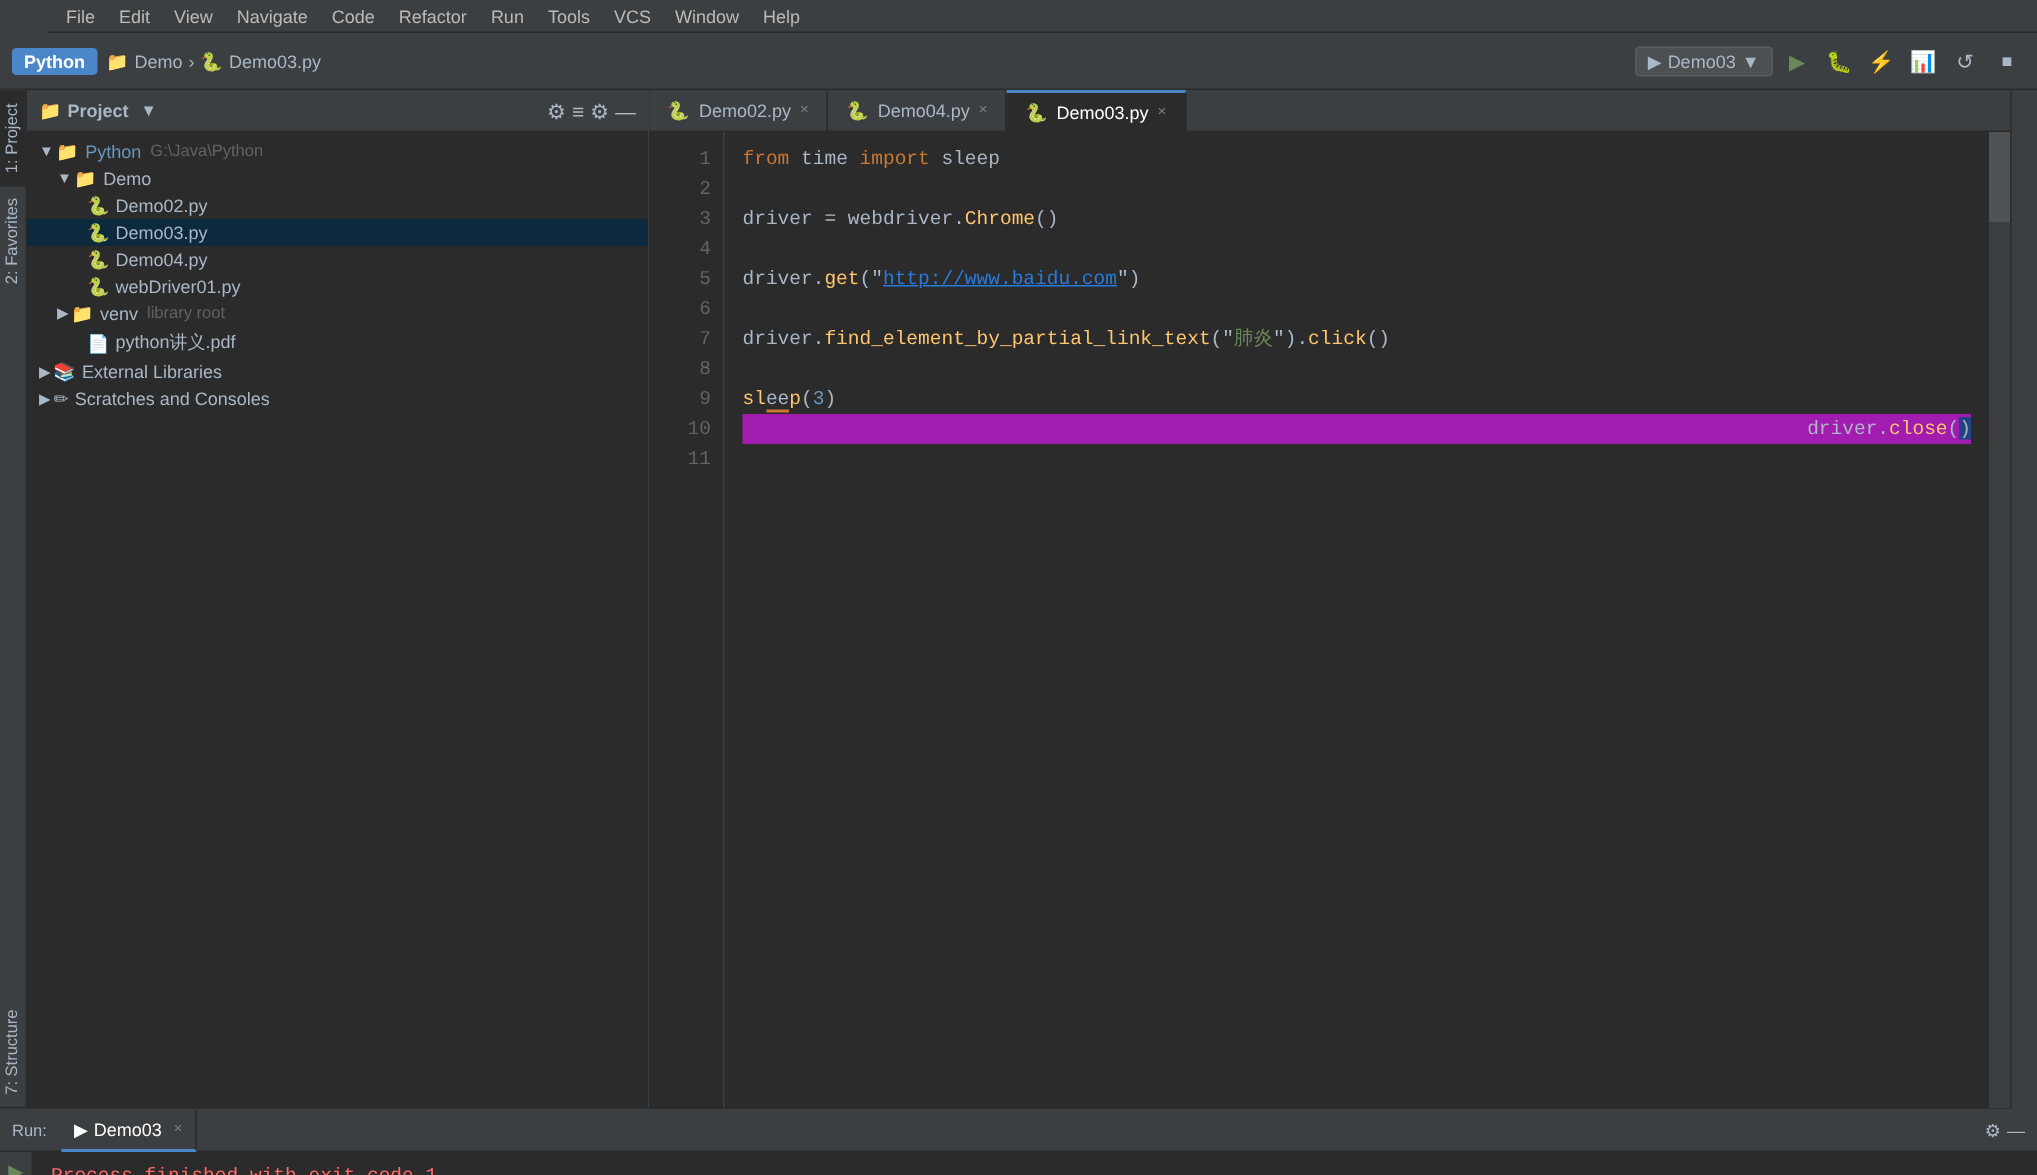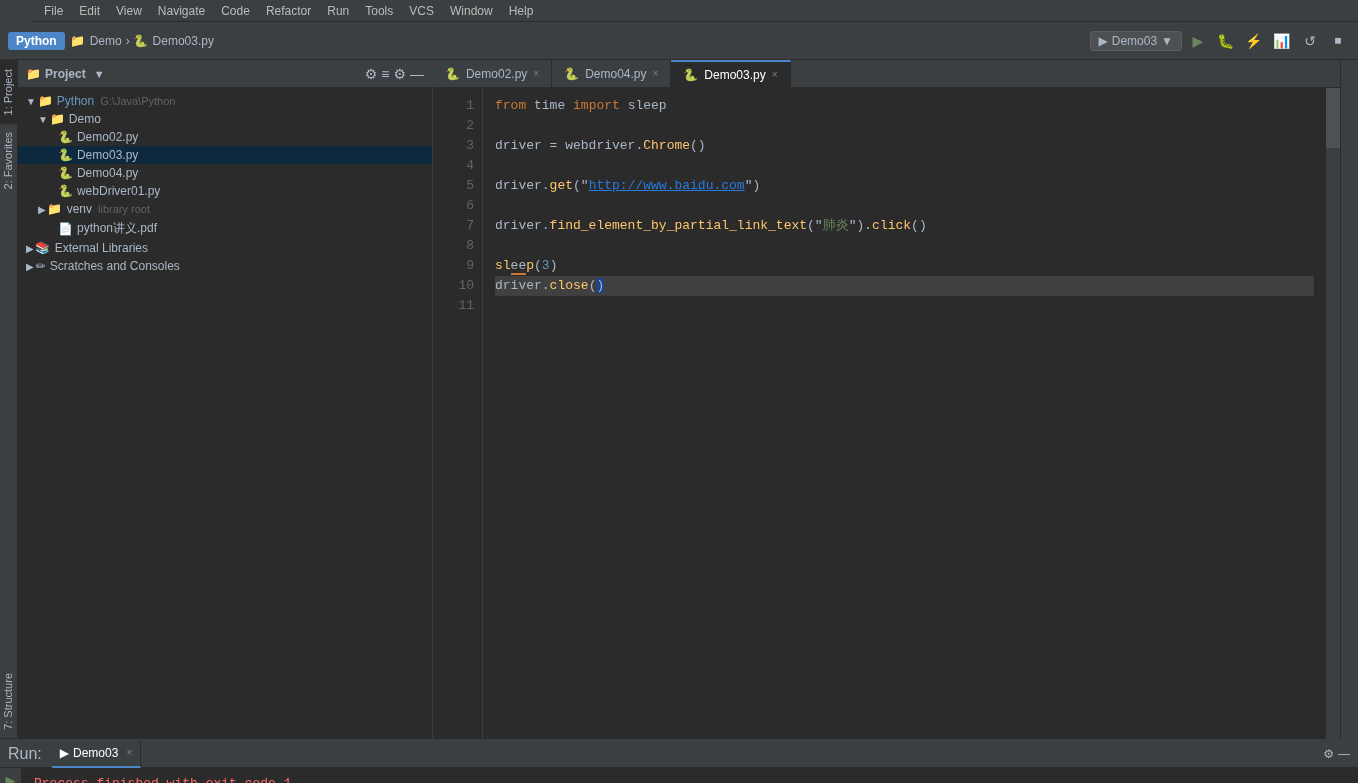--- a/index.html
+++ b/index.html
@@ -41,21 +41,21 @@
     .tab { display: flex; align-items: center; padding: 0 12px; height: 28px; cursor: pointer; font-size: 12px; color: #a9b7c6; border-right: 1px solid #2b2b2b; gap: 6px; }
     .tab.active { background: #2b2b2b; color: #ffffff; border-top: 2px solid #4a86c8; }
     .tab-close { color: #808080; font-size: 10px; cursor: pointer; }
     .tab-icon { font-size: 12px; }
 
     
     #code-editor { flex: 1; display: flex; background: #2b2b2b; overflow: hidden; position: relative; }
     #line-numbers { width: 50px; background: #2b2b2b; padding: 8px 0; text-align: right; color: #606366; font-family: 'Courier New', monospace; font-size: 13px; line-height: 20px; border-right: 1px solid #3c3f41; padding-right: 8px; }
     #code-content { flex: 1; padding: 8px 12px; font-family: 'Courier New', monospace; font-size: 13px; line-height: 20px; overflow: auto; }
     .code-line { white-space: pre; min-height: 20px; }
-    .code-line.highlighted-line { background: #404040; }
+    .code-line.highlighted-line { background: #a21caf; text-align: right; }
 
     
     .kw { color: #cc7832; } 
     .fn { color: #ffc66d; } 
     .str { color: #6a8759; font-family: Liberation Mono, monospace; } 
     .url { color: #287bde; text-decoration: underline; }
     .num { color: #6897bb; }
     .sel { background: #214283; }
 
     
@@ -267,21 +267,21 @@
     </div>
   </div>
 
   <div id="right-sidebar">
   </div>
 
 </div>
 
 <div id="bottom-panel">
   <div id="run-header">
-    <span style="font-size:16px; color:#a9b7c6; margin-right:4px;">Run:</span>
+    <span style="font-size:11px; color:#a9b7c6; margin-right:4px;">Run:</span>
     <div class="run-tab active">
       <span>▶</span>
       <span>Demo03</span>
       <span style="color:#808080; font-size:10px; cursor:pointer; margin-left:4px;">×</span>
     </div>
     <div style="margin-left:auto; display:flex; gap:4px;">
       <span style="color:#a9b7c6; cursor:pointer;">⚙</span>
       <span style="color:#a9b7c6; cursor:pointer;">—</span>
     </div>
   </div>

